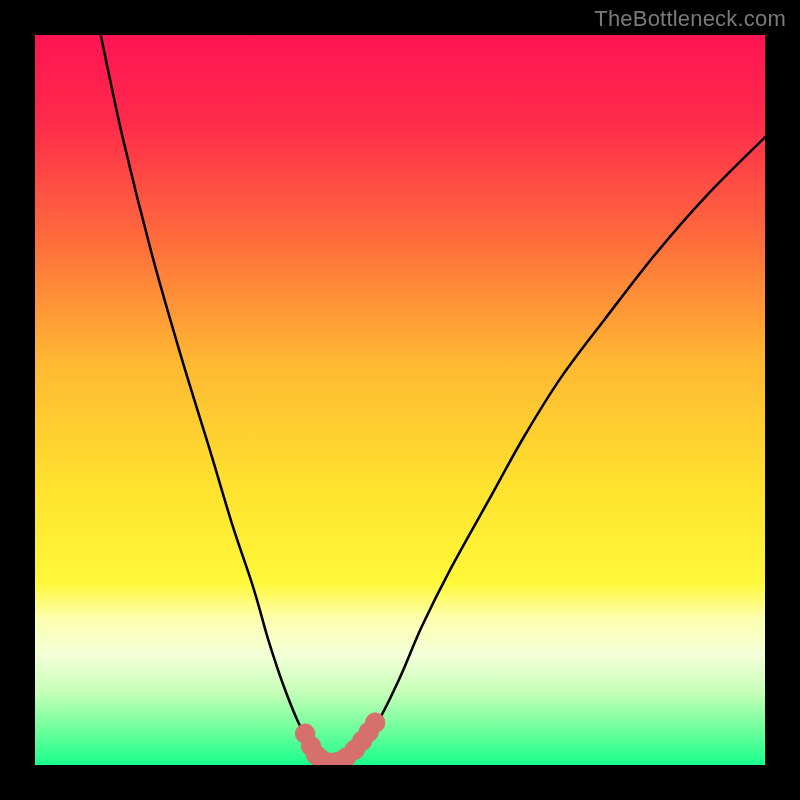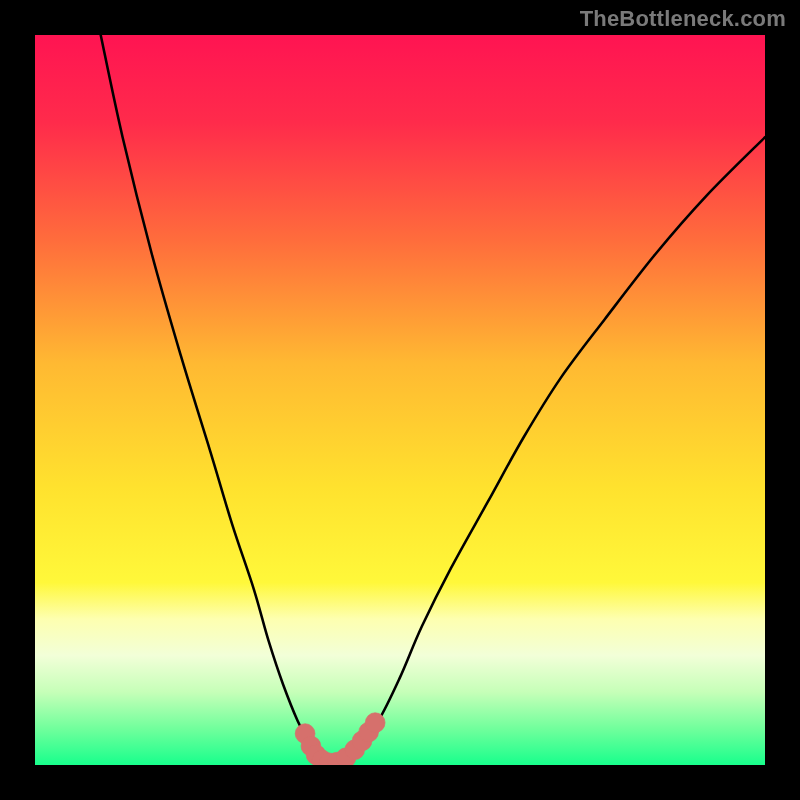--- a/index.html
+++ b/index.html
@@ -16,21 +16,21 @@
     width: 800px;
     height: 800px;
     background: #000;
   }
   .watermark {
     position: absolute;
     top: 6px;
     right: 14px;
     color: #7a7a7a;
     font-size: 22px;
-    font-weight: 700;
+    font-weight: 400;
     letter-spacing: 0.2px;
     z-index: 30;
     pointer-events: none;
   }
   .plot {
     position: absolute;
     left: 35px;
     top: 35px;
     width: 730px;
     height: 730px;

